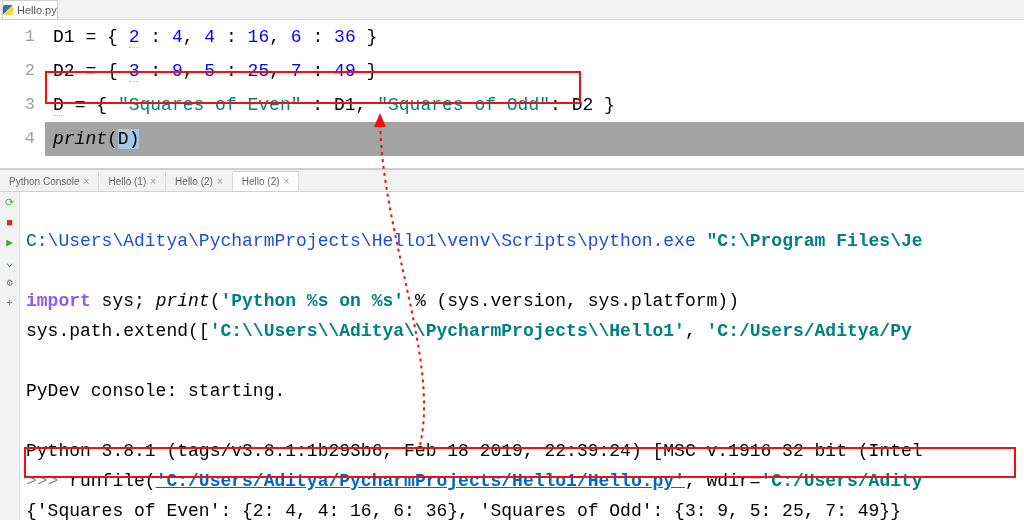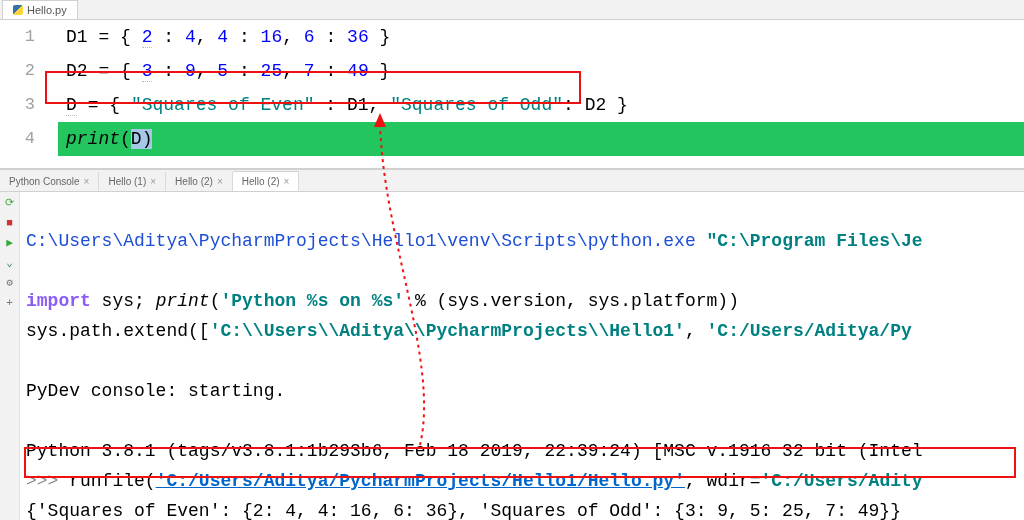--- a/index.html
+++ b/index.html
@@ -1,24 +1,24 @@
 <!DOCTYPE html>
 <html><head>
 <meta charset="utf-8">
 <style>
   * { margin:0; padding:0; box-sizing:border-box; }
   body { font-family:"Consolas","Courier New",monospace; font-size:17px; background:#fff; width:1024px; height:520px; overflow:hidden; position:relative; }
   .editor-tabs { height:20px; background:#f2f2f2; border-bottom:1px solid #d0d0d0; display:flex; align-items:center; font-family:Arial,sans-serif; font-size:11px; color:#555; padding-left:2px; }
-  .editor-tab { padding:3px 10px; background:#fff; border:1px solid #d0d0d0; border-bottom:none; display:flex; align-items:center; gap:4px; }
+  .editor-tab { padding:3px 0; background:#fff; border:1px solid #d0d0d0; border-bottom:none; display:flex; align-items:center; gap:4px; }
   .py-icon { width:10px; height:10px; background:linear-gradient(135deg,#3572A5 50%,#FFD43B 50%); border-radius:2px; display:inline-block; }
   .editor { display:flex; height:148px; background:#fff; }
   .gutter { width:45px; background:#fff; text-align:right; color:#a0a0a0; font-size:17px; line-height:34px; padding-right:10px; user-select:none; }
   .code { flex:1; line-height:34px; font-size:18px; position:relative; }
-  .code-line { white-space:pre; padding-left:8px;margin-left:13px; }
-  .hl-line { background:#22c55e; }
+  .code-line { white-space:pre; padding-left:8px; }
+  .hl-line { background:#a3a3a3; }
   .k-num { color:#0000ff; }
   .k-str { color:#008080; }
   .k-func { font-style:italic; color:#000; }
   .k-var { color:#000; }
   .k-punc { color:#000; }
   .sq-under { border-bottom:1px dotted #bbb; }
   .sel { background:#a6c8e6; }
   .redbox1 { position:absolute; border:2px solid #e11; left:45px; top:71px; width:536px; height:33px; pointer-events:none; }
   .splitter { height:2px; background:#d0d0d0; }
   .console-tabs { height:22px; background:#f2f2f2; border-bottom:1px solid #d0d0d0; display:flex; align-items:flex-end; font-family:Arial,sans-serif; font-size:10px; color:#666; }

